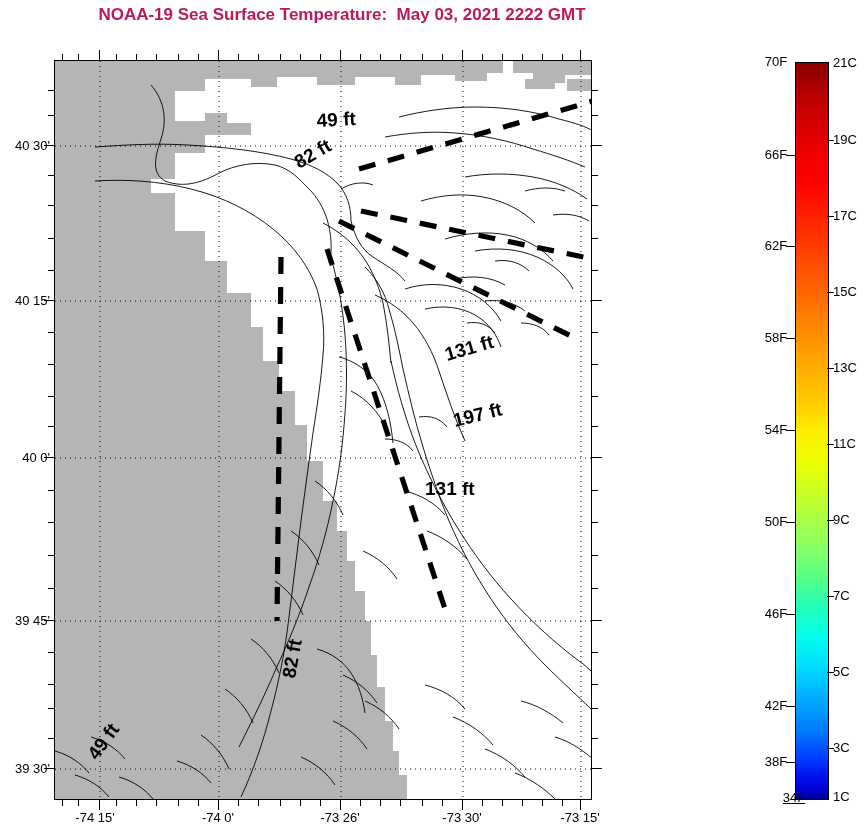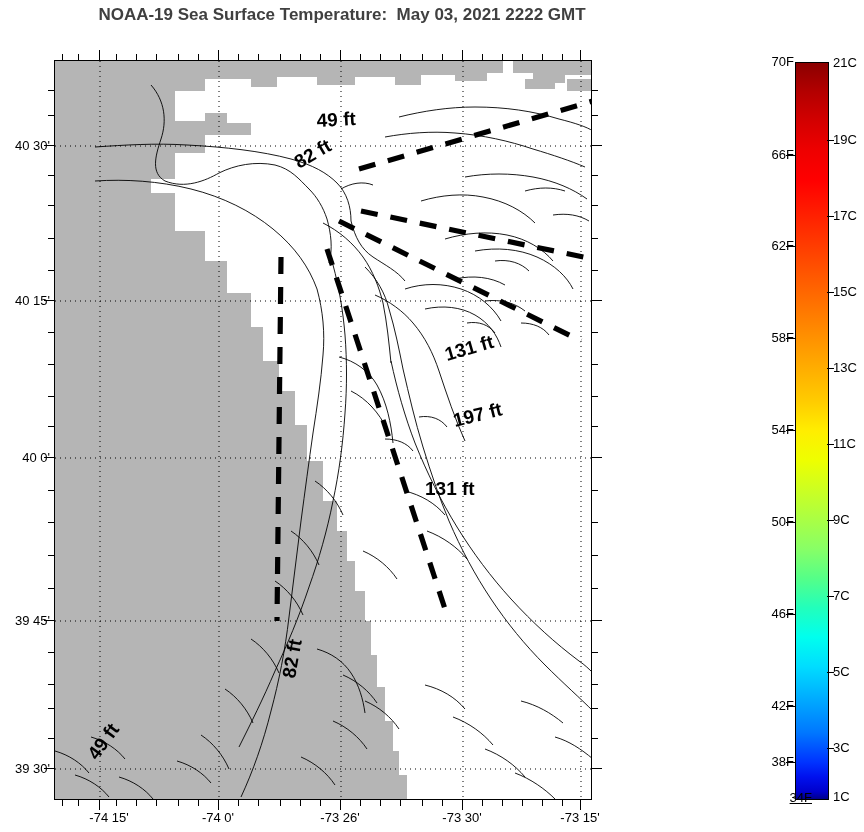--- a/index.html
+++ b/index.html
@@ -6,21 +6,21 @@
   body{
     width:864px;height:832px;background:#ffffff;
     font-family:"Liberation Sans", sans-serif;
     overflow:hidden;position:relative;
   }
   #root{position:absolute;left:0;top:0;width:864px;height:832px;}
 
   
   .title-block{position:absolute;left:0;top:4px;width:640px;text-align:center;}
   .title-line{
-    color:#404040;font-weight:bold;font-size:17px;line-height:22px;
+    color:#be185d;font-weight:bold;font-size:17px;line-height:22px;
     letter-spacing:0px;white-space:pre;padding-left:44px;
   }
 
   
   .plot{
     position:absolute;left:54px;top:60px;width:538px;height:740px;
     background:#ffffff;border:1px solid #000;box-sizing:border-box;
     overflow:hidden;
   }
   .plot-svg{position:absolute;left:0;top:0;width:538px;height:740px;}
@@ -35,21 +35,21 @@
     width:90px;white-space:pre;
   }
   .tick{position:absolute;background:#000;}
 
   
   .cbar{
     position:absolute;left:795px;top:62px;width:34px;height:738px;
     border:1px solid #000;box-sizing:border-box;
   }
   .cbar-f{
-    position:absolute;font-size:13px;color:#000;text-align:right;
+    position:absolute;font-size:13px;color:#000;text-align:center;
     width:36px;white-space:pre;
   }
   .cbar-c{
     position:absolute;font-size:13px;color:#000;text-align:left;
     width:40px;white-space:pre;
   }
   .cbar-tick{position:absolute;background:#000;height:1px;}
 
   
   text{font-family:"Liberation Sans", sans-serif;}
@@ -223,21 +223,21 @@
     <div class="tick" style="left:48px;top:522px;width:6px;height:1px;"></div>
     <div class="tick" style="left:48px;top:555px;width:6px;height:1px;"></div>
     <div class="tick" style="left:48px;top:588px;width:6px;height:1px;"></div>
     <div class="tick" style="left:48px;top:652px;width:6px;height:1px;"></div>
     <div class="tick" style="left:48px;top:684px;width:6px;height:1px;"></div>
     <div class="tick" style="left:48px;top:708px;width:6px;height:1px;"></div>
     <div class="tick" style="left:48px;top:738px;width:6px;height:1px;"></div>
   </div>
 
   <div>
-    <div class="xtick-label" style="left:64px;top:810px;">-74 15'</div>
+    <div class="xtick-label" style="left:50px;top:810px;">-74 15'</div>
     <div class="tick" style="left:99px;top:800px;width:1px;height:10px;"></div>
     <div class="xtick-label" style="left:173px;top:810px;">-74 0'</div>
     <div class="tick" style="left:218px;top:800px;width:1px;height:10px;"></div>
     <div class="xtick-label" style="left:295px;top:810px;">-73 26'</div>
     <div class="tick" style="left:340px;top:800px;width:1px;height:10px;"></div>
     <div class="xtick-label" style="left:417px;top:810px;">-73 30'</div>
     <div class="tick" style="left:462px;top:800px;width:1px;height:10px;"></div>
     <div class="xtick-label" style="left:535px;top:810px;">-73 15'</div>
     <div class="tick" style="left:580px;top:800px;width:1px;height:10px;"></div>
   </div>

